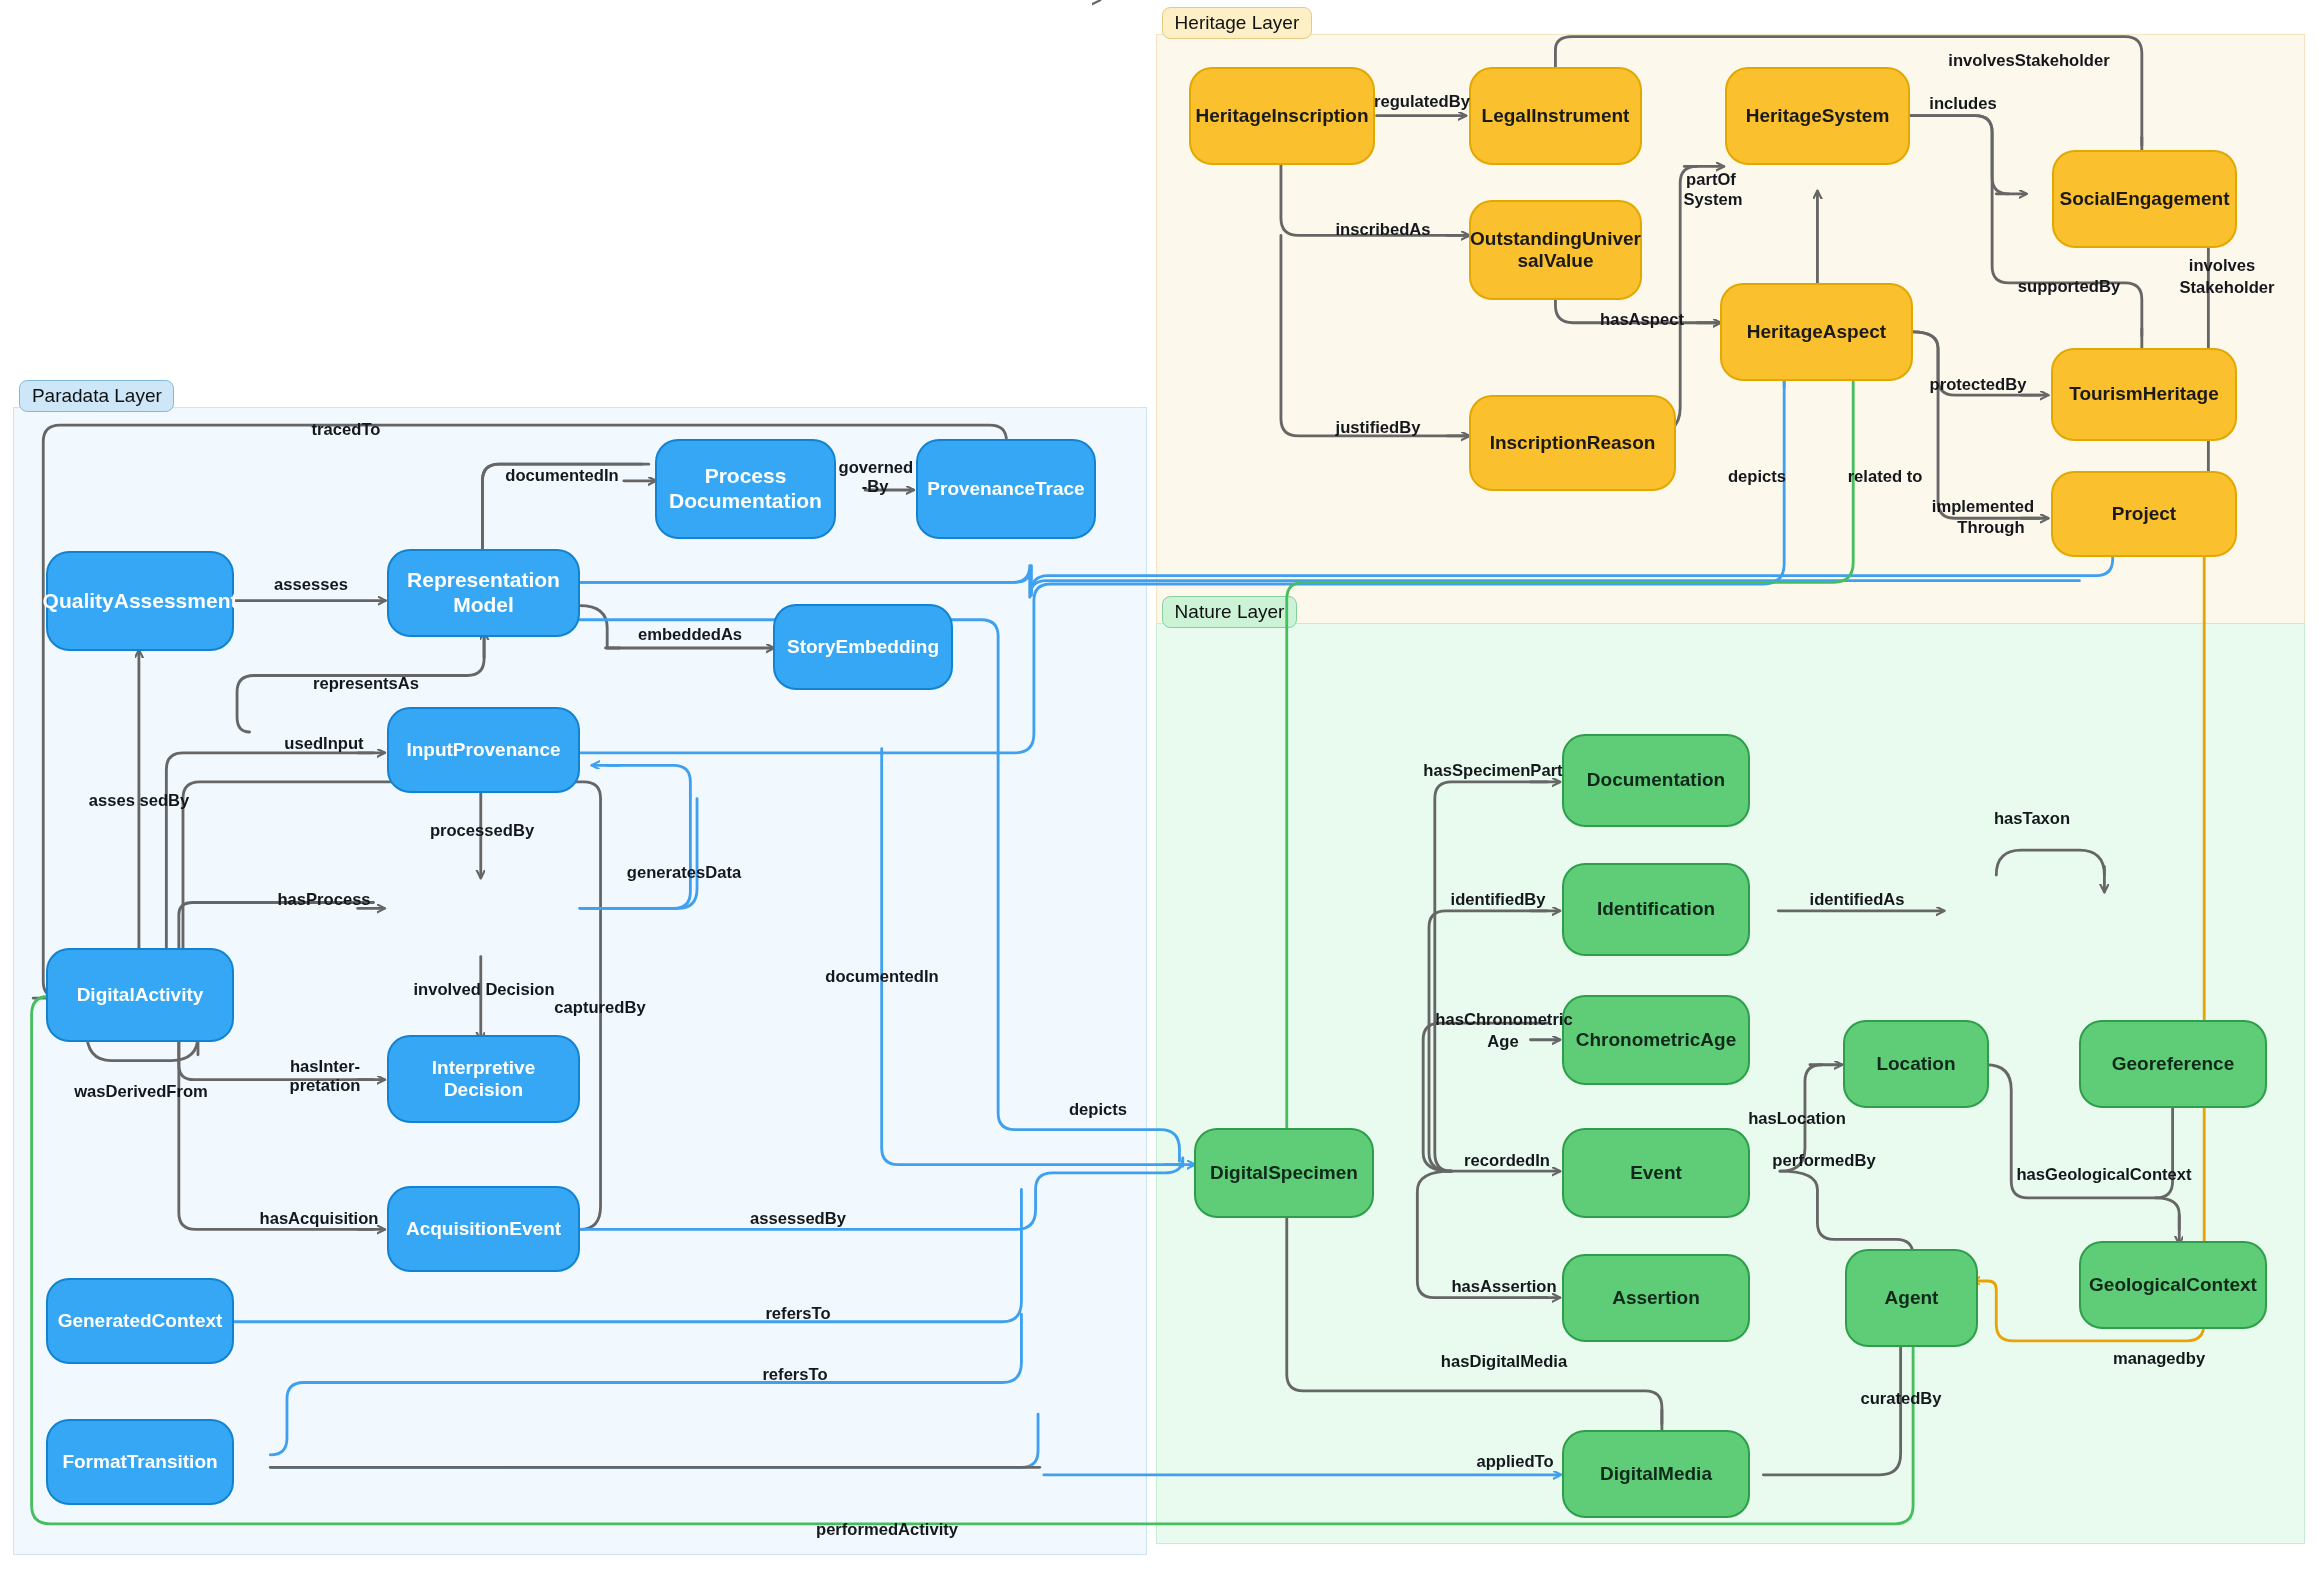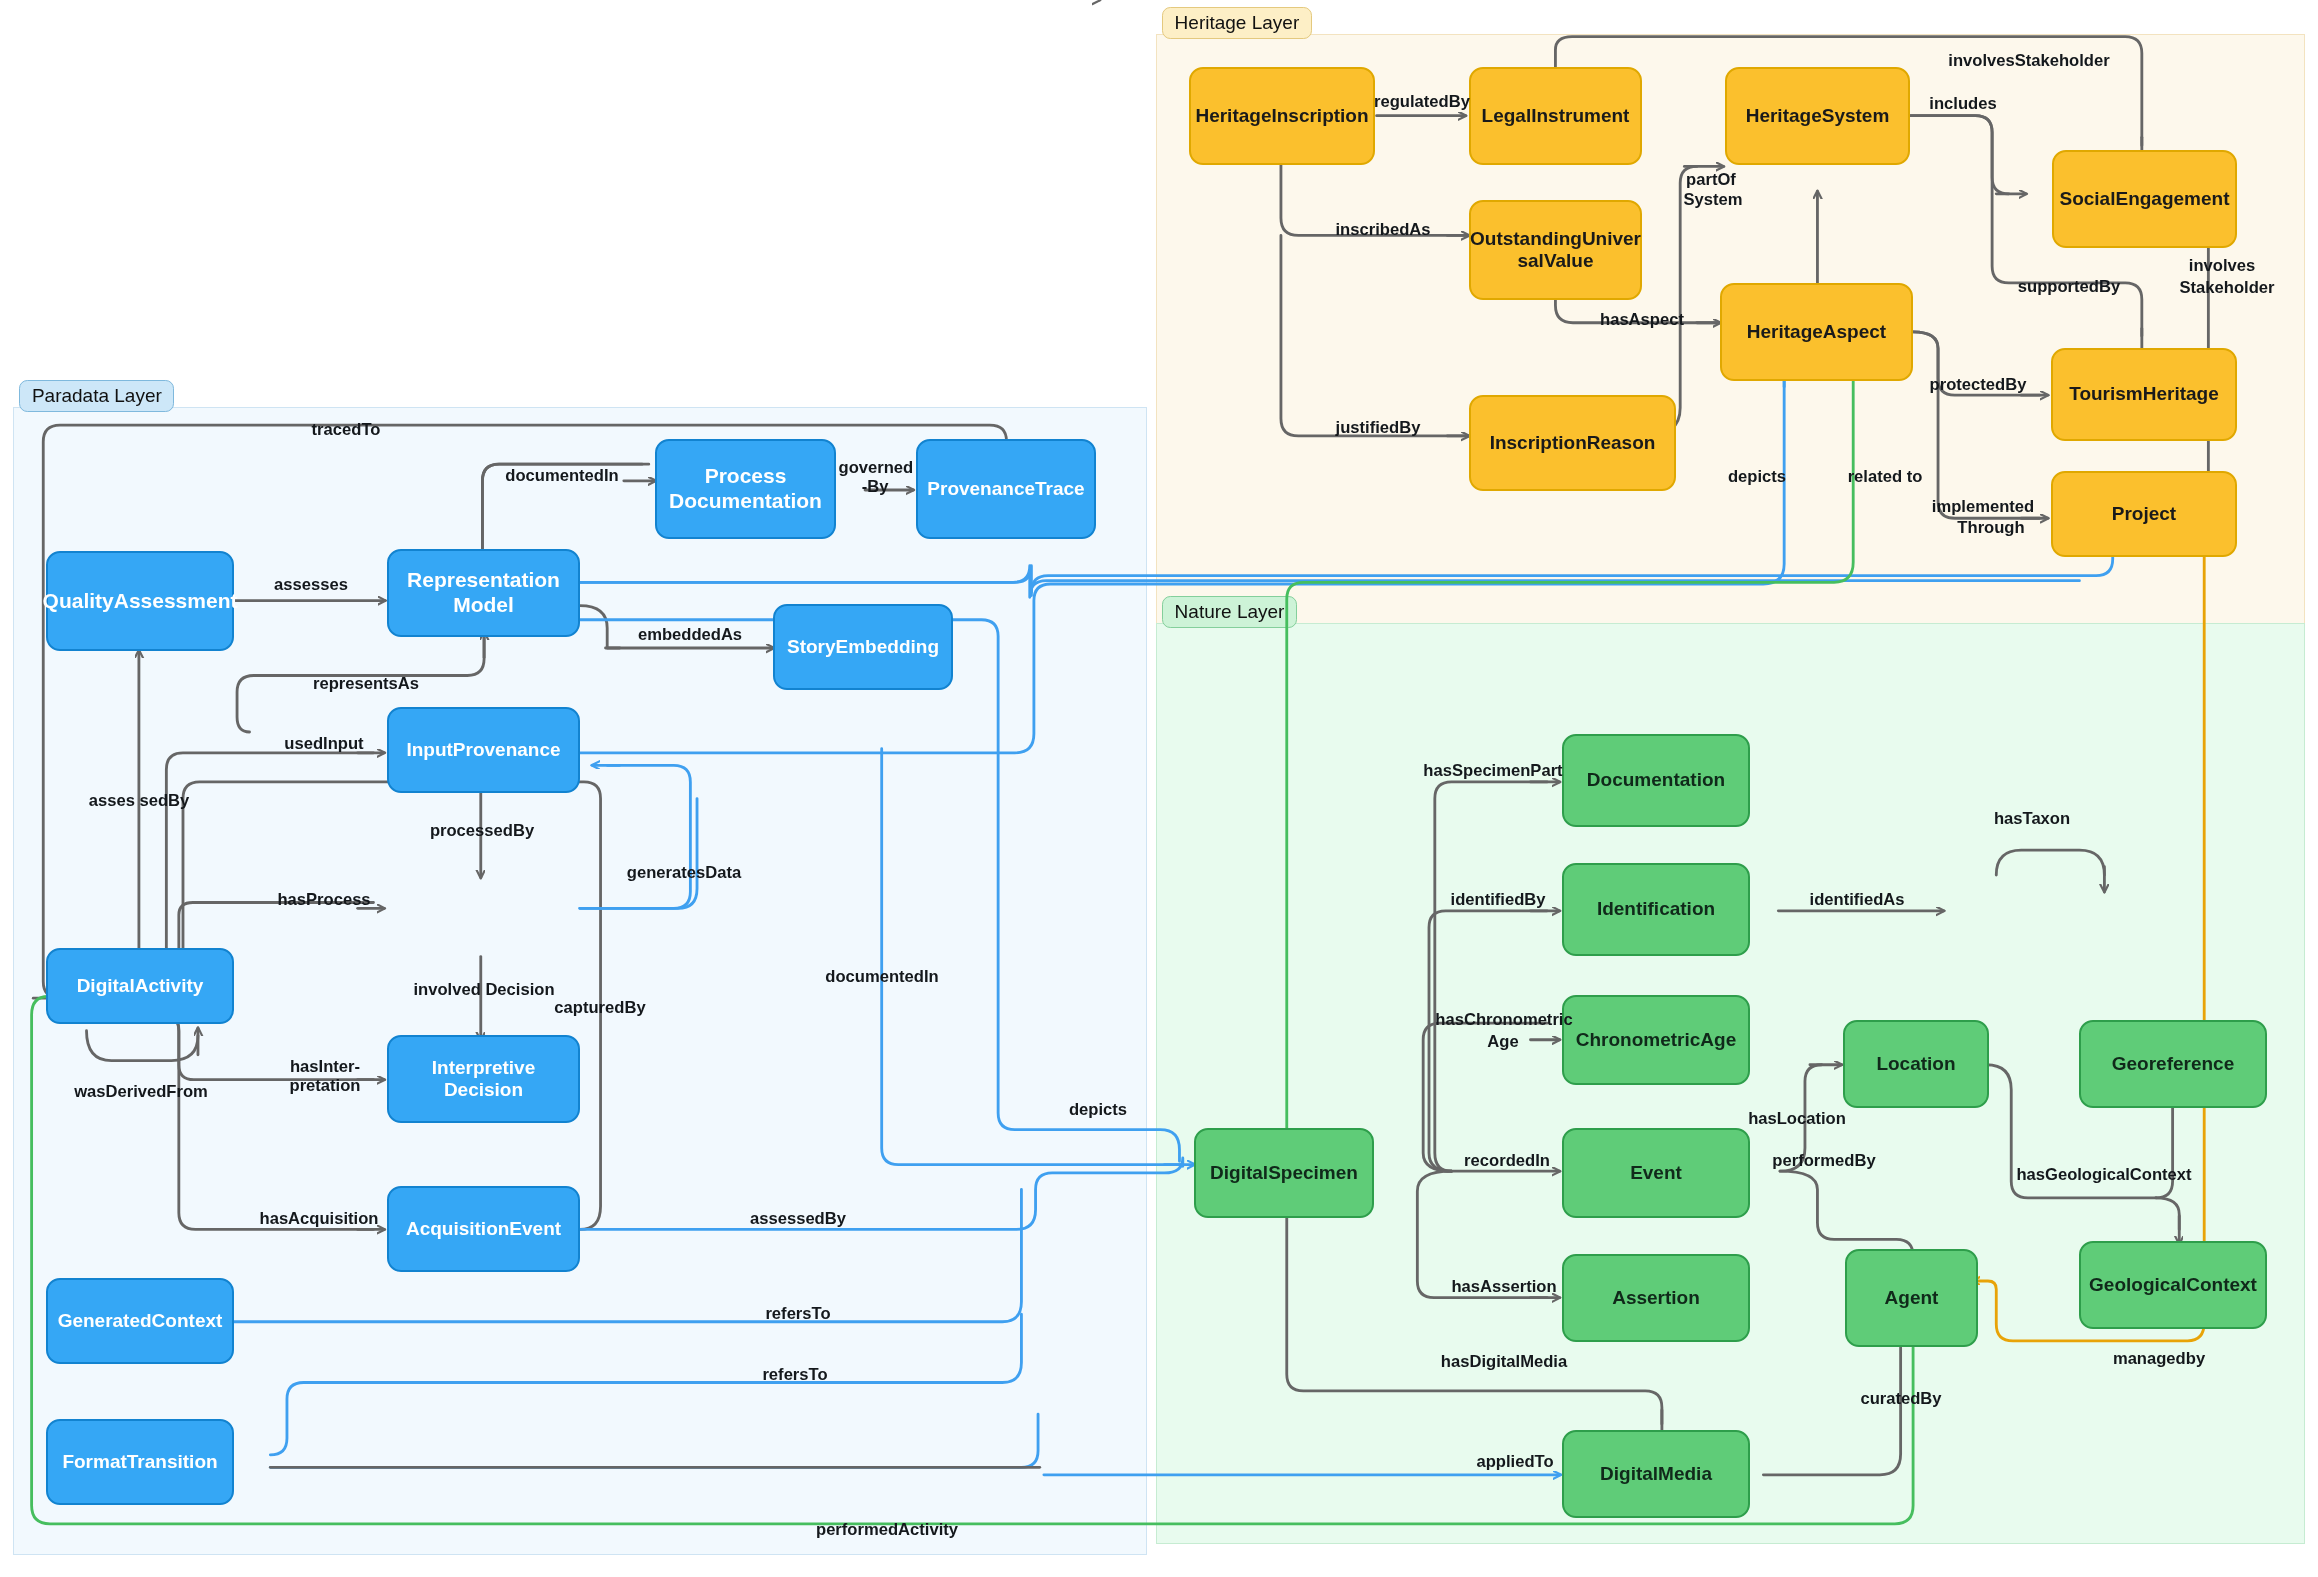--- a/index.html
+++ b/index.html
@@ -1,20 +1,20 @@
 <!DOCTYPE html>
 <html style="font-size:13.3px"><head>
 <meta charset="utf-8">
 <style>
   html,body{margin:0;padding:0;background:#ffffff;}
   body{font-family:"Liberation Sans",sans-serif;}
   #stage{position:relative;width:2319px;height:1578px;overflow:hidden;background:#fff;}
   svg.layer-svg{position:absolute;left:0;top:0;width:2319px;height:1578px;overflow:visible;}
   .node{position:absolute;display:flex;align-items:center;justify-content:center;text-align:center;
-        border-radius:14px;font-weight:bold;line-height:1.18;box-sizing:border-box;padding:3.3px 6.7px;z-index:5;}
+        border-radius:23px;font-weight:bold;line-height:1.18;box-sizing:border-box;padding:3.3px 6.7px;z-index:5;}
   .node.blue{background:#35A7F5;border:2.5px solid #1283D0;color:#ffffff;font-size:21px;}
   .node.amber{background:#FBC02D;border:2.5px solid #E0A800;color:#1a1a1a;font-size:21px;}
   .node.green{background:#5FCC78;border:2.5px solid #2E9E4B;color:#10291a;font-size:21px;}
   .node.small{font-size:19px;}
   .layerbox{position:absolute;box-sizing:border-box;z-index:0;}
   .layerbox .chip{position:absolute;top:-28px;left:5px;font-size:19px;font-weight:normal;color:#111;
         padding:4.2px 11.6px;border-radius:8.3px;white-space:nowrap;}
   #paradata-box{background:#F2F9FE;border:0.8px solid #cfe4f3;}
   #paradata-box .chip{background:#CDE7F8;border:0.8px solid #7fb9dd;}
   #heritage-box{background:#FDF8EC;border:0.8px solid #f3e3c0;}
@@ -229,21 +229,21 @@
   <div class="node blue small" style="left:773px;top:604px;width:180px;height:86px;">
     <span>StoryEmbedding</span>
   </div>
   <div class="node blue small" style="left:387px;top:707px;width:193px;height:86px;">
     <span>InputProvenance</span>
   </div>
   <div class="node blue small" style="left:387px;top:1035px;width:193px;height:88px;">
     <span style="white-space:pre-line;">Interpretive
 Decision</span>
   </div>
-  <div class="node blue small" style="left:46px;top:948px;width:188px;height:76px;">
+  <div class="node blue small" style="left:46px;top:948px;width:188px;height:94px;">
     <span>DigitalActivity</span>
   </div>
   <div class="node blue small" style="left:387px;top:1186px;width:193px;height:86px;text-align:center;">
     <span>AcquisitionEvent</span>
   </div>
   <div class="node blue small" style="left:46px;top:1278px;width:188px;height:86px;">
     <span>GeneratedContext</span>
   </div>
   <div class="node blue small" style="left:46px;top:1419px;width:188px;height:86px;">
     <span>FormatTransition</span>

